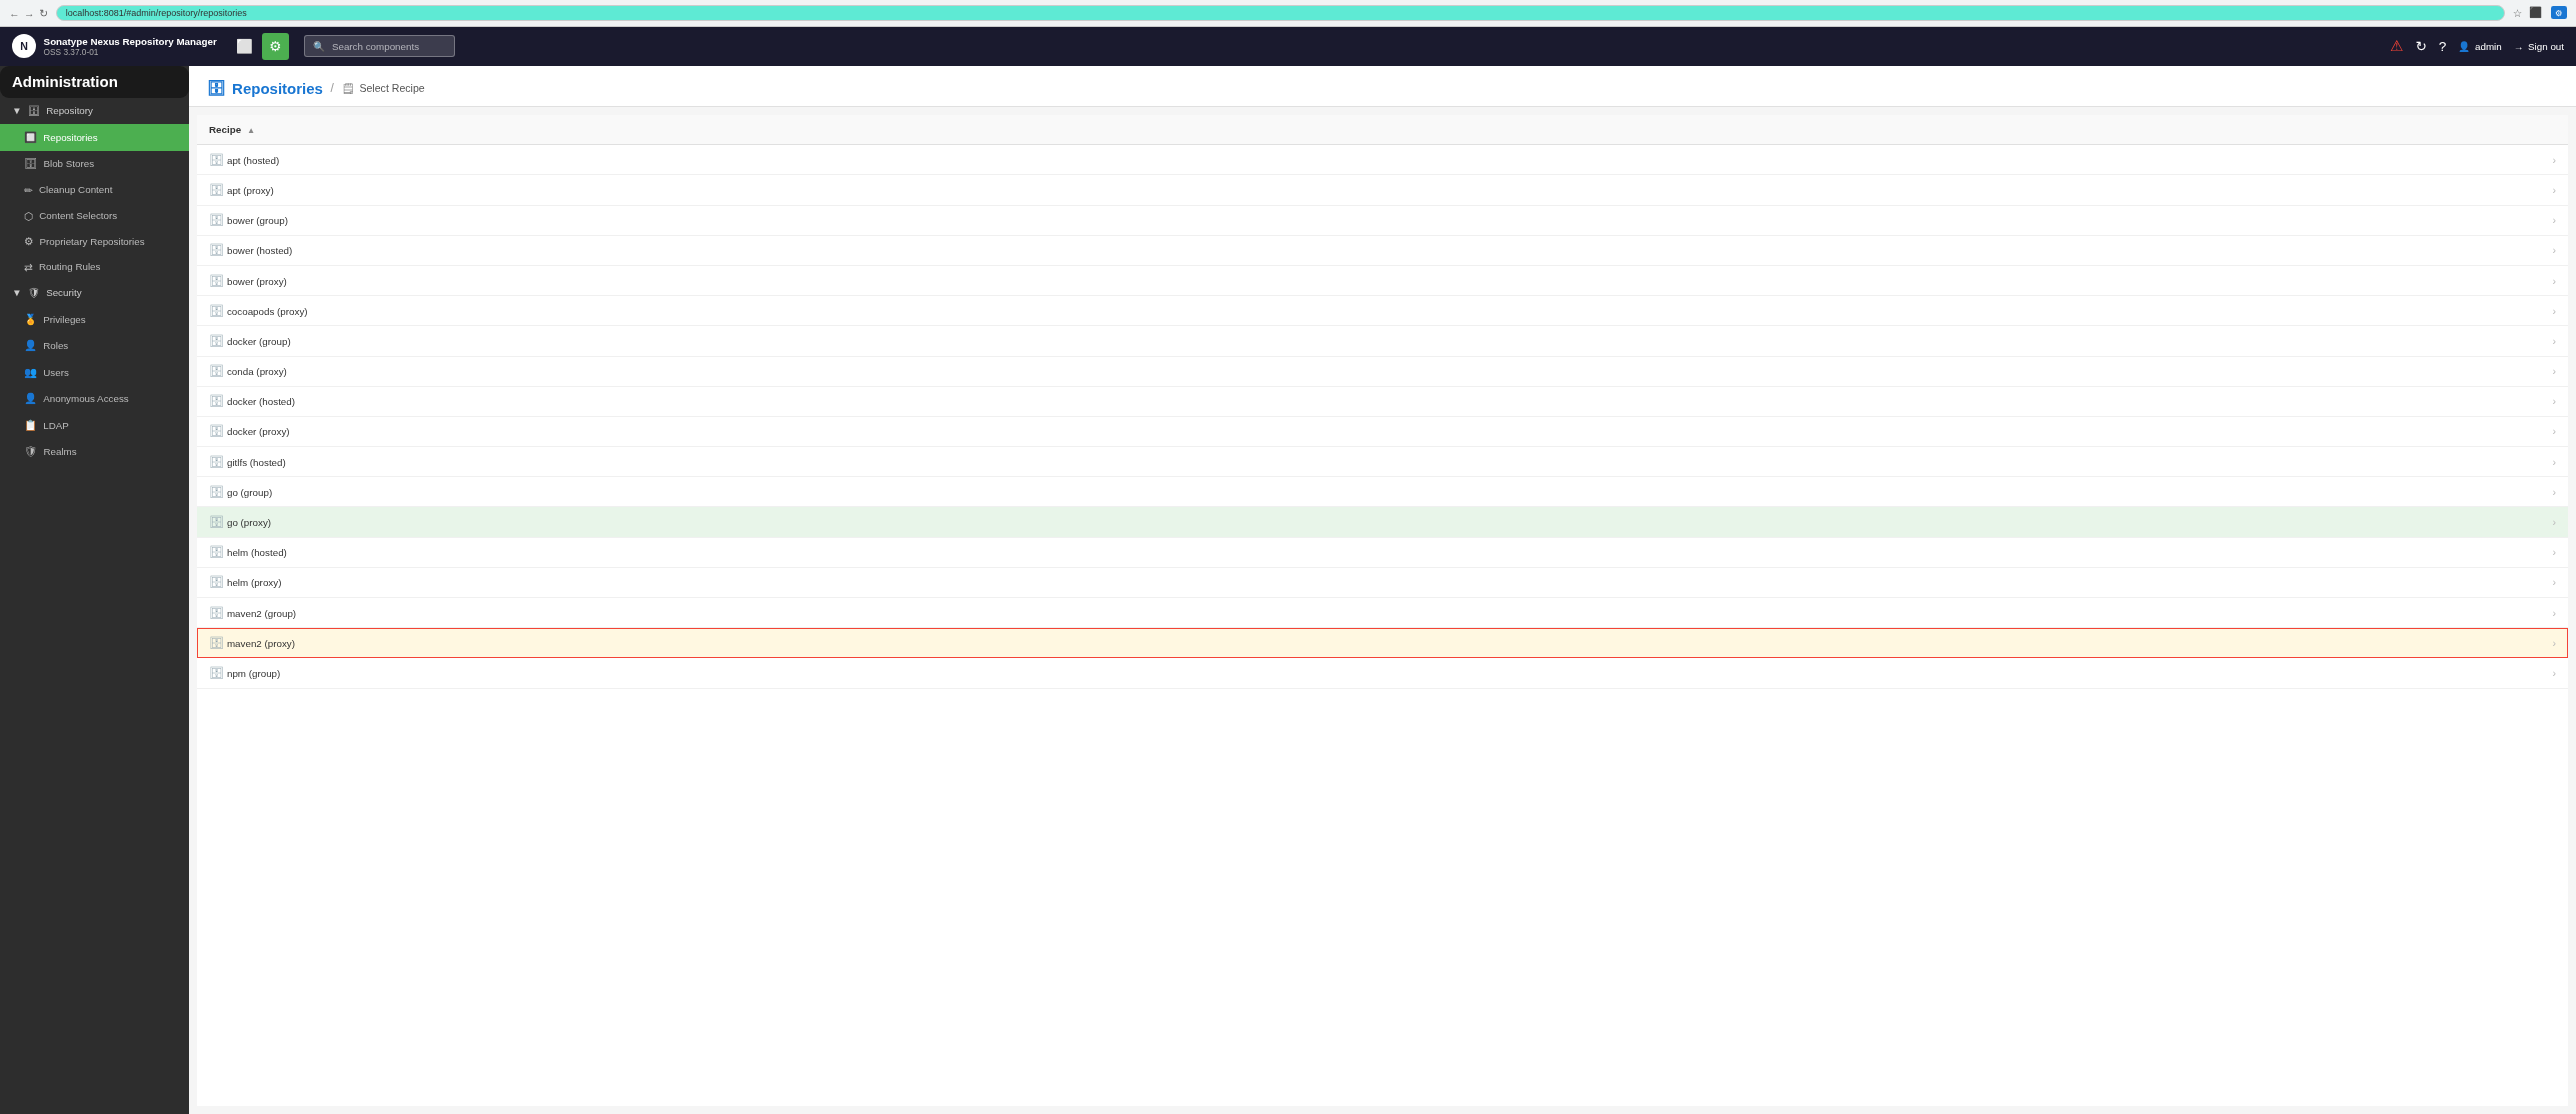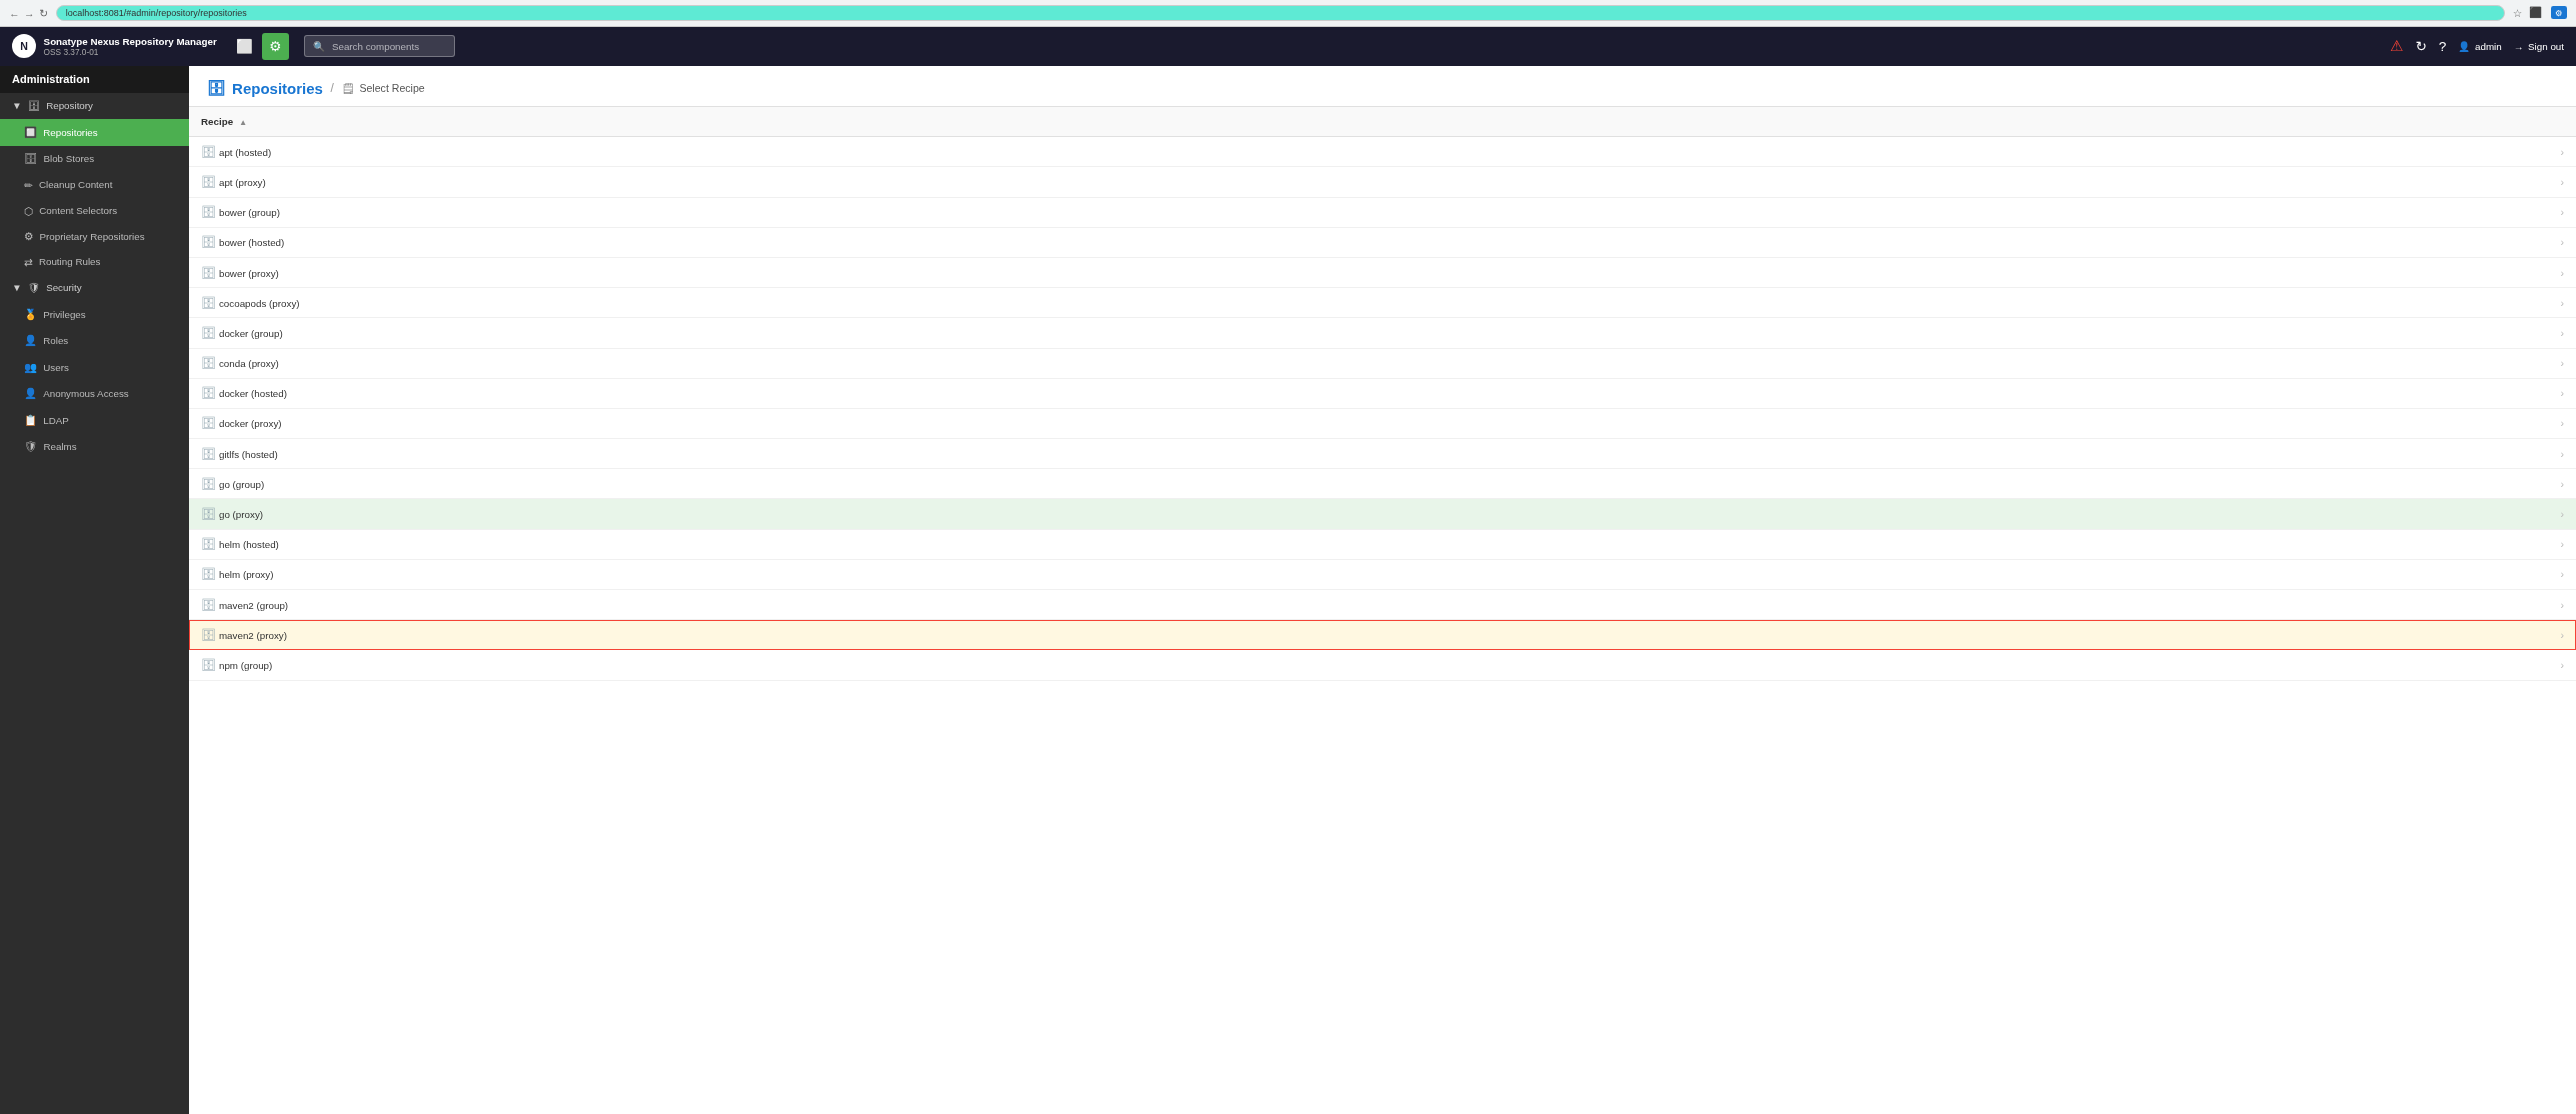--- a/index.html
+++ b/index.html
@@ -92,24 +92,25 @@
     
     .sidebar {
       width: 189px;
       background: #2d2d2d;
       color: #ccc;
       overflow-y: auto;
       flex-shrink: 0;
     }
     .sidebar-header {
       padding: 7.6px 12px;
-      font-size: 11px;
+      font-size: 15px;
       font-weight: bold;
       color: #fff;
       background: #1a1a1a;
+      border-radius: 9px;
     }
     .sidebar-section { }
     .sidebar-section-header {
       display: flex;
       align-items: center;
       gap: 6px;
       padding: 7.6px 12px;
       font-size: 9.8px;
       color: #ccc;
       cursor: pointer;
@@ -158,21 +159,21 @@
       align-items: center;
       gap: 4.5px;
       font-size: 10.6px;
       color: #555;
     }
 
     
     .table-container {
       flex: 1;
       background: white;
-      margin: 0;
+      margin: 8px;
     }
     table {
       width: 100%;
       border-collapse: collapse;
     }
     thead th {
       background: #f9f9f9;
       border-bottom: 1.5px solid #e0e0e0;
       padding: 9px 12px;
       text-align: left;

